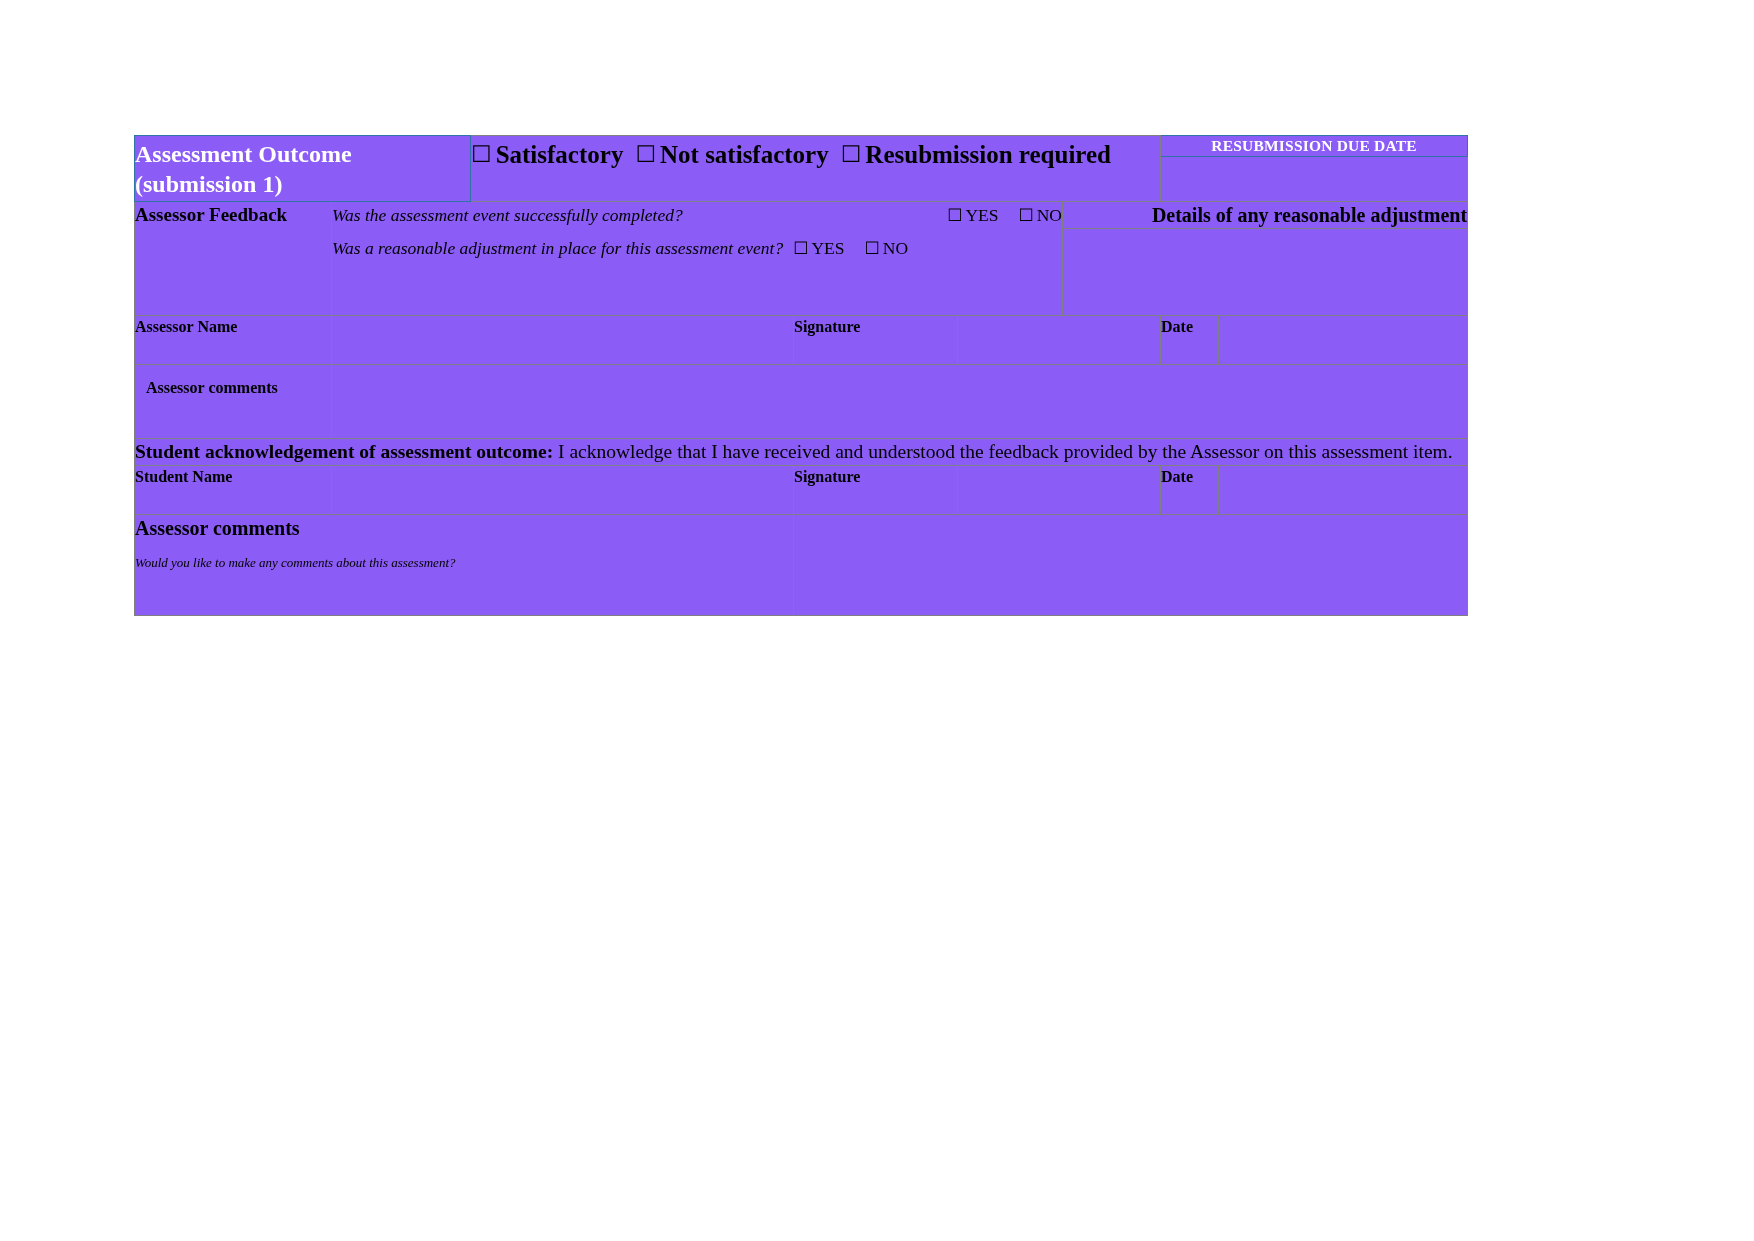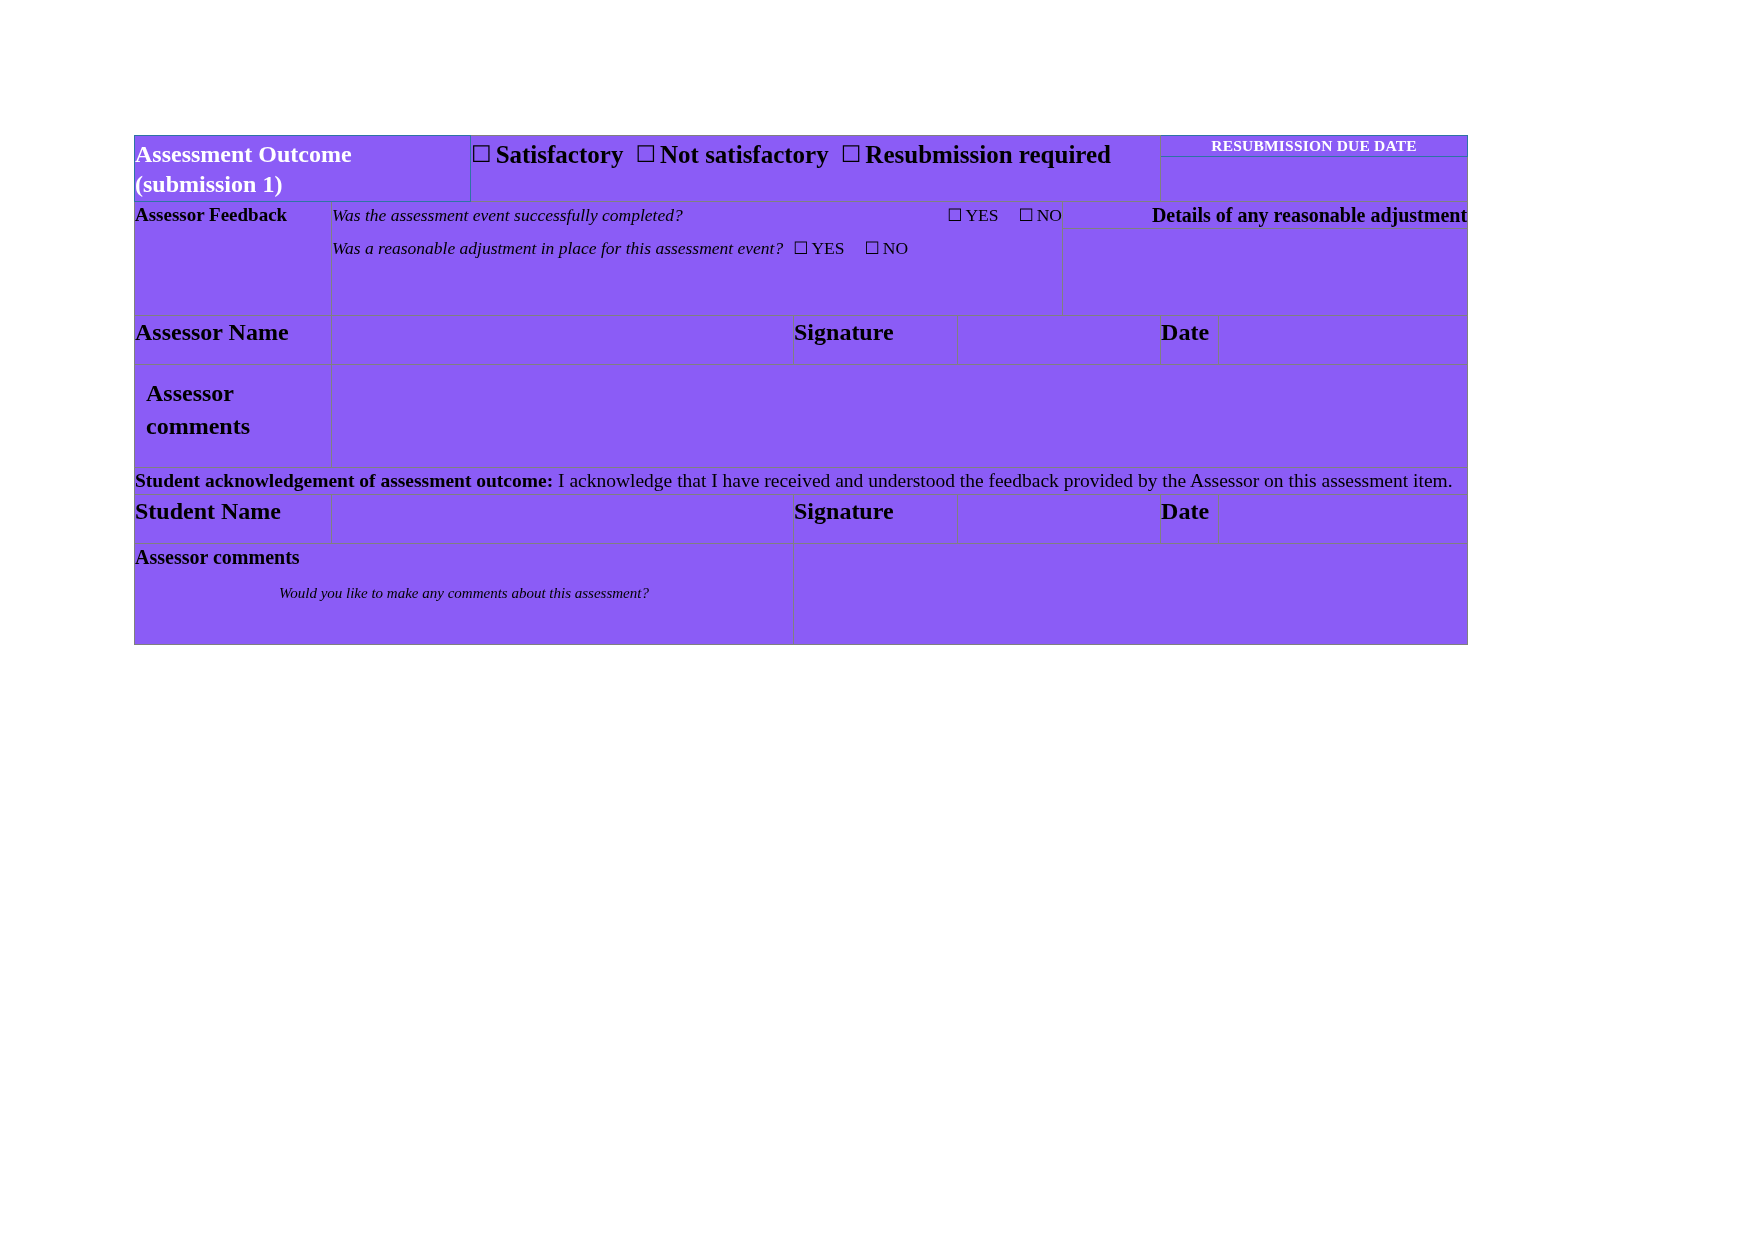--- a/index.html
+++ b/index.html
@@ -120,21 +120,21 @@
     font-size: 20px;
     font-weight: bold;
     padding: 12px 10px 12px 13px;
     line-height: 1.3;
     text-align: right;
   }
   .det-body { height: 86px; }
 
   
   .rowlabel {
-    font-size: 24px;
+    font-size: 16px;
     font-weight: bold;
     padding: 12px 10px 12px 11px;
     line-height: 1.35;
   }
   .rowlabel.two-line { padding: 12px 10px 25px 11px; }
   .blankcell { }
 
   .ack {
     font-size: 19.5px;
     line-height: 1.33;
@@ -145,24 +145,23 @@
   .stu-comments {
     font-size: 20px;
     font-weight: bold;
     padding: 13px 10px 16px 11px;
     line-height: 1.35;
   }
   .stu-comments .prompt {
     display: block;
     font-weight: normal;
     font-style: italic;
-    font-size: 15px;
+    font-size: 13px;
     margin-top: 12px;
     line-height: 1.35;
-    text-align: center;
   }
 </style>
 </head>
 <body>
 
 <div class="page">
 
   <table class="form">
     <colgroup>
       <col style="width:197px">

